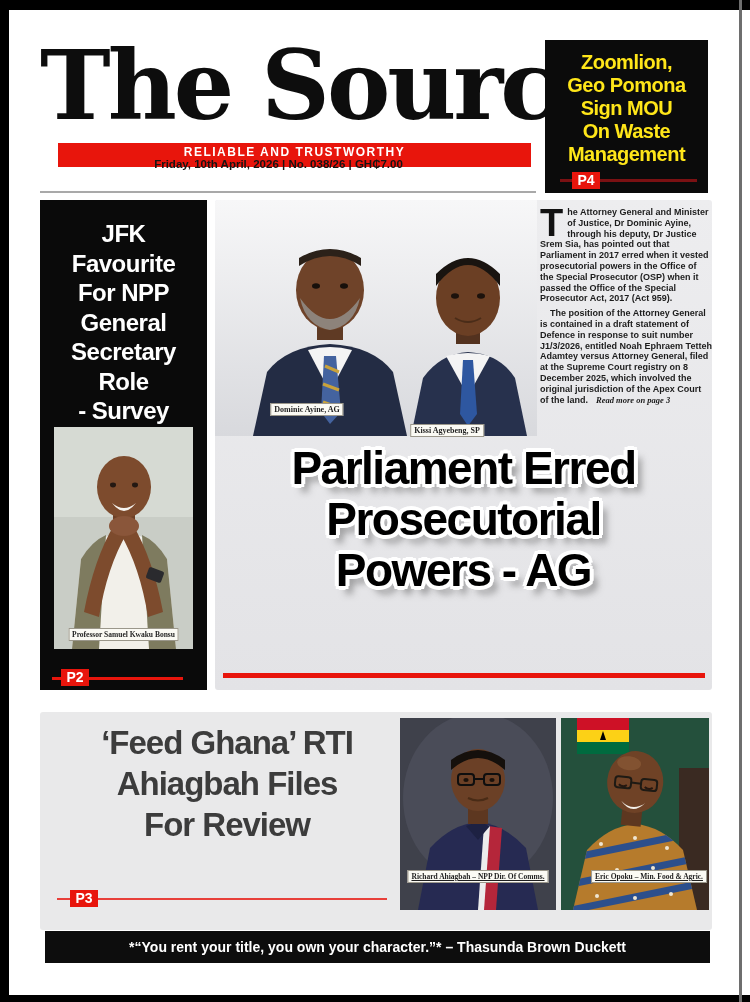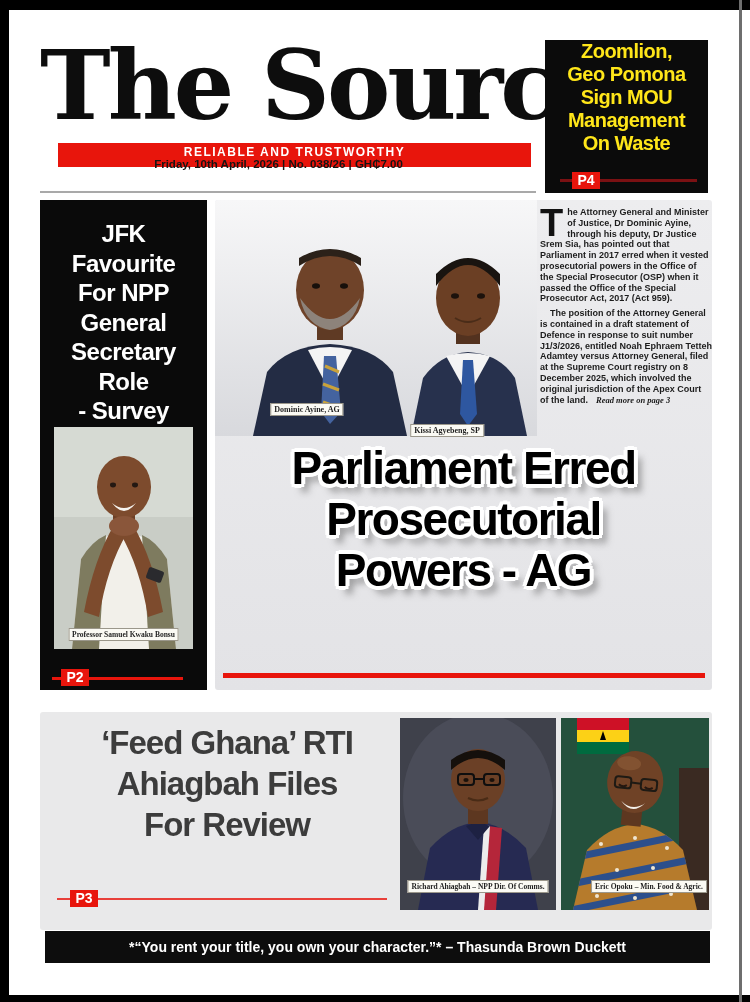--- a/index.html
+++ b/index.html
@@ -19,21 +19,21 @@
     color:#0d0d0d;text-align:center;letter-spacing:-3px;white-space:nowrap;}
   .tagline-bar{position:absolute;left:58px;top:143px;width:473px;height:24px;background:#e8150c;}
   .tagline-bar span{display:block;color:#fff;font-size:12px;font-weight:700;letter-spacing:1.5px;
     text-align:center;line-height:18px;}
   .dateline{position:absolute;left:42px;top:158px;width:473px;text-align:center;
     font-size:11.5px;font-weight:700;color:#141414;}
   .masthead-rule{position:absolute;left:40px;top:191px;width:496px;height:2px;background:#a9a9a9;}
 
   
   .promo-box{position:absolute;left:545px;top:40px;width:163px;height:153px;background:#0b0b0b;}
-  .promo-headline{}
+  .promo-headline{padding-top:11px;}
   .promo-headline span{display:block;color:#ffe619;font-size:20px;line-height:23px;
     font-weight:900;text-align:center;letter-spacing:-0.5px;}
   .promo-rule{position:absolute;left:15px;right:11px;bottom:11px;height:3px;background:#7b1113;}
   .page-tag{position:absolute;background:#e8150c;color:#fff;font-weight:800;font-size:14px;
     text-align:center;line-height:17px;}
   .promo-tag{left:27px;bottom:4px;width:28px;height:17px;}
 
   
   .left-box{position:absolute;left:40px;top:200px;width:167px;height:490px;background:#0a0a0a;}
   .left-headline{padding-top:19px;}
@@ -71,21 +71,21 @@
   
   .bottom-panel{position:absolute;left:40px;top:712px;width:672px;height:218px;border-radius:3px;
     background:#e9e9ea;}
   .bottom-headline{position:absolute;left:8px;top:10px;width:358px;text-align:center;color:#3c3c3c;
     font-size:33px;line-height:41px;font-weight:800;letter-spacing:-1px;}
   .bottom-headline span{display:block;}
   .bottom-rule{position:absolute;left:17px;top:186px;width:330px;height:2px;background:#e8403a;}
   .bottom-tag{left:30px;top:178px;width:28px;height:17px;}
   .photo-a{position:absolute;left:360px;top:6px;width:156px;height:192px;overflow:hidden;}
   .photo-b{position:absolute;left:521px;top:6px;width:176px;height:192px;overflow:hidden;}
-  .photo-a .photo-cap,.photo-b .photo-cap{bottom:17px;}
+  .photo-a .photo-cap,.photo-b .photo-cap{bottom:27px;text-decoration:underline;}
 
   
   .quote-bar{position:absolute;left:45px;top:931px;width:665px;height:32px;background:#0d0d0d;}
   .quote-bar span{display:block;color:#fff;font-size:14px;font-weight:700;
     text-align:center;line-height:32px;}
 </style>
 </head>
 <body>
 
 <div class="page">
@@ -95,22 +95,22 @@
     <span>RELIABLE AND TRUSTWORTHY</span>
   </div>
   <div class="dateline">Friday, 10th April, 2026  |  No. 038/26  |  GH₵7.00</div>
   <div class="masthead-rule"></div>
 
   <div class="promo-box">
     <div class="promo-headline">
       <span>Zoomlion,</span>
       <span>Geo Pomona</span>
       <span>Sign MOU</span>
+      <span>On Waste</span>
       <span>Management</span>
-      <span>On Waste</span>
     </div>
     <div class="promo-rule"></div>
     <div class="page-tag promo-tag">P4</div>
   </div>
 
   <div class="left-box">
     <div class="left-headline">
       <span>JFK</span>
       <span>Favourite</span>
       <span>For NPP</span>

